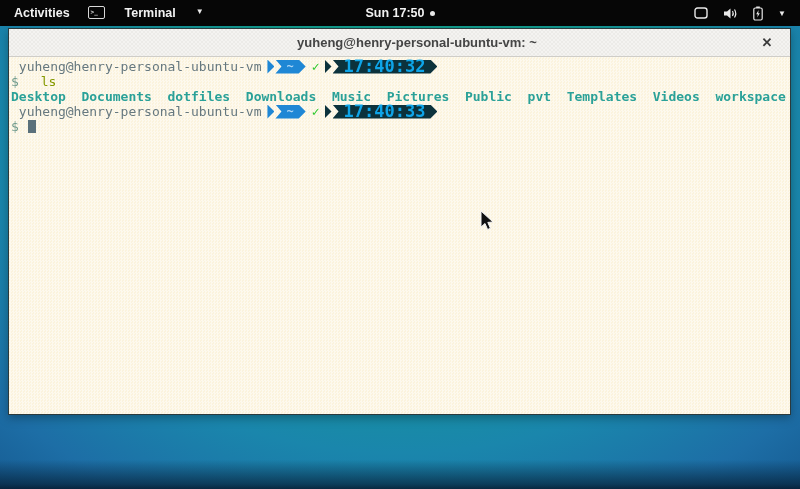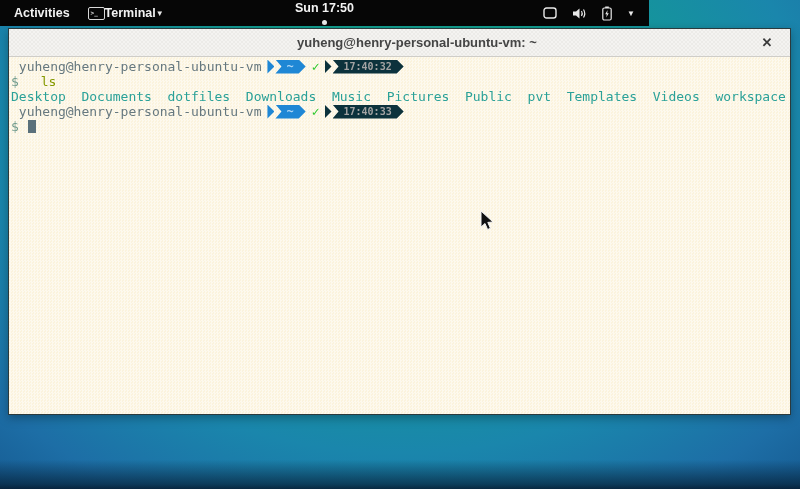--- a/index.html
+++ b/index.html
@@ -3,31 +3,31 @@
 <meta charset="utf-8">
 <style>
   html,body{margin:0;padding:0;width:800px;height:489px;overflow:hidden;
     font-family:"Liberation Sans",sans-serif;}
   
   .desktop{position:relative;width:800px;height:489px;
     background:
       linear-gradient(to bottom, rgba(0,0,0,0) 0%, rgba(0,0,0,0) 94%, rgba(4,28,48,.65) 99%, rgba(3,20,38,.8) 100%),
       radial-gradient(ellipse 75% 95% at 50% 28%, #14a38c 0%, #119e90 32%, #1a86ac 68%, #1d6ea6 88%, #175e95 100%);}
   
-  .topbar{position:absolute;left:0;top:0;width:649px;height:26px;background:#060606;
+  .topbar{position:absolute;left:0;top:0;width:800px;height:26px;background:#060606;
     display:flex;align-items:center;color:#f2f2f2;font-size:12.5px;font-weight:700;}
   .tb-left{display:flex;align-items:center;gap:16px;padding-left:12px;}
   .activities{padding:0 2px;cursor:default;}
-  .appmenu{display:flex;align-items:center;gap:0;}
+  .appmenu{display:flex;gap:20px;}
   .term-ico{width:13px;height:11px;border:1px solid #d8d8d8;border-radius:2px;
     display:flex;align-items:flex-start;justify-content:flex-start;
     font-size:6px;line-height:9px;padding:0 0 0 2px;color:#d8d8d8;font-family:"DejaVu Sans Mono",monospace;}
   .caret{font-size:8px;color:#e8e8e8;margin-top:1px;}
   .tb-center{position:absolute;left:0;right:0;top:0;height:26px;display:flex;
-    align-items:center;justify-content:center;gap:5px;pointer-events:none;flex-direction:column;}
+    align-items:center;justify-content:center;gap:5px;pointer-events:none;}
   .clock{pointer-events:auto;}
   .notif-dot{width:5px;height:5px;border-radius:50%;background:#e8e8e8;display:inline-block;}
   .tb-right{margin-left:auto;display:flex;align-items:center;gap:15px;padding-right:14px;}
   .tb-right svg{display:block;}
   
   .window{position:absolute;left:8px;top:28px;width:783px;height:387px;
     border:1px solid #2b3a3d;box-sizing:border-box;box-shadow:0 3px 9px rgba(0,20,30,.35);
     display:flex;flex-direction:column;background:#fdf6e3;}
   .titlebar{height:27px;flex:0 0 27px;
     background:conic-gradient(#f4f3f1 25%,#ecebe8 0 50%,#f4f3f1 0 75%,#ecebe8 0) 0 0/4px 4px;
@@ -37,31 +37,31 @@
     align-items:center;justify-content:center;color:#3a3a3a;font-size:13px;font-weight:700;cursor:default;}
   .termbody{flex:1;background:
       conic-gradient(rgba(255,255,255,.5) 25%, rgba(0,0,0,0) 0 50%, rgba(255,255,255,.5) 0 75%, rgba(0,0,0,0) 0) 0 0/3px 3px,
       #fbf3dd;
     font-family:"DejaVu Sans Mono",monospace;font-size:13px;line-height:15px;
     color:#657b83;padding:2px 0 0 2px;overflow:hidden;}
   .tline{white-space:pre;display:flex;align-items:center;height:15px;text-align:right;}
   .t-user{color:#66787f;}
   .t-dollar{color:#6f9a8d;}
   .t-cmd{color:#859900;margin-left:14px;}
-  .t-dirs{color:#2aa198;font-weight:400;}
+  .t-dirs{color:#2aa198;font-weight:700;}
   
   .pl-arrow{width:7px;height:14px;flex:0 0 7px;
     clip-path:polygon(0 0,100% 50%,0 100%);margin-right:1px;}
   .pl-arrow.blue{background:#1f87d5;margin-left:6px;}
   .pl-arrow.dark{background:#0c323c;margin-left:2px;}
   .banner{height:14px;display:flex;align-items:center;font-size:12px;font-weight:700;
     clip-path:polygon(0 0,calc(100% - 7px) 0,100% 50%,calc(100% - 7px) 100%,0 100%,6px 50%);
     padding:0 12px 0 11px;}
   .banner.blue{background:#1f87d5;color:#aed6f5;}
-  .banner.dark{background:#0c323c;color:#a3a3a3;font-family:"DejaVu Sans Mono",monospace;font-size:10px;}
+  .banner.dark{background:#0c323c;color:#0ea5e9;font-family:"DejaVu Sans Mono",monospace;font-size:17px;}
   .check{color:#2ec82e;font-weight:700;margin:0 3px 0 6px;font-size:13px;}
   .cursor-block{width:8px;height:13px;background:#5a707a;display:inline-block;margin-left:1px;}
   
   .pointer{position:absolute;left:480px;top:210px;pointer-events:none;}
 </style>
 </head>
 <body>
 
 <div class="desktop">
 

